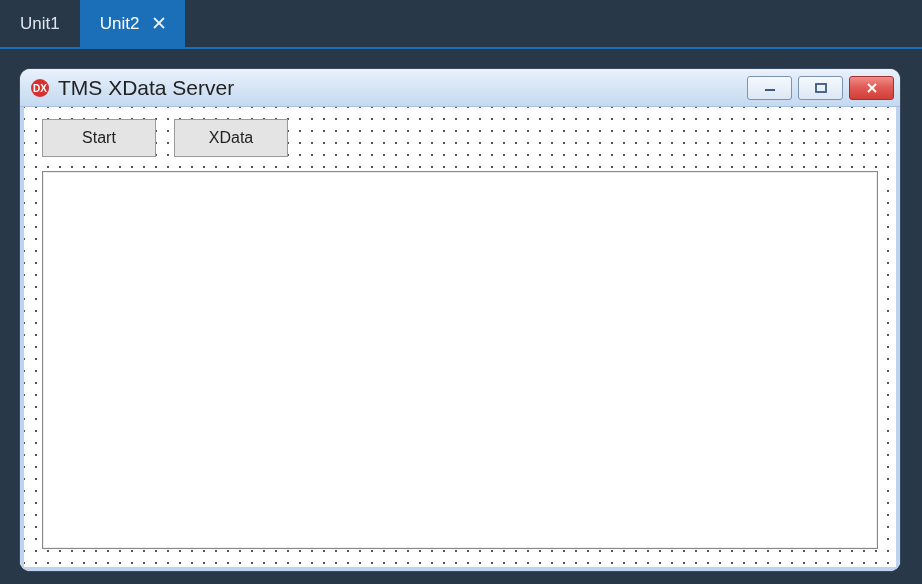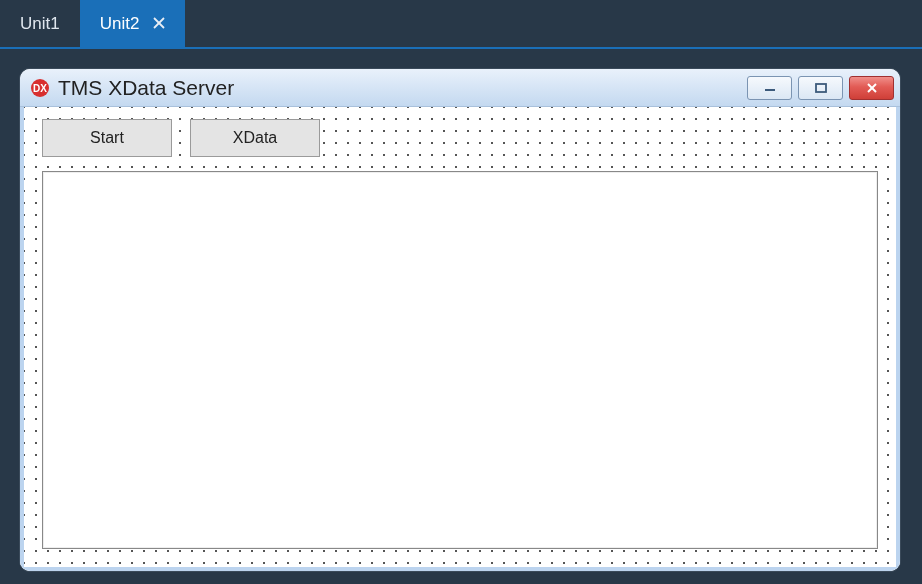--- a/index.html
+++ b/index.html
@@ -116,21 +116,21 @@
       display: flex;
       flex-direction: column;
       gap: 14px;
     }
 
     .toolbar-row {
       display: flex;
       gap: 18px;
     }
     .form-button {
-      width: 130px;
+      width: 114px;
       height: 38px;
       background: #e4e4e4;
       border: 1px solid #9a9a9a;
       font-size: 16px;
       color: #222;
       cursor: pointer;
     }
     .memo-area {
       flex: 1;
       background: #ffffff;

